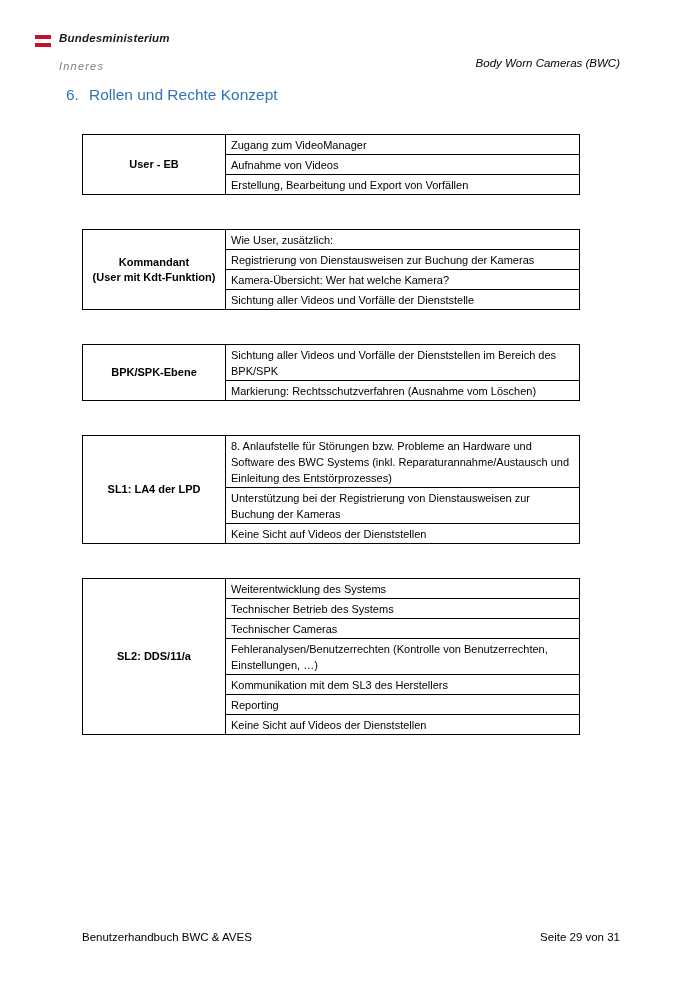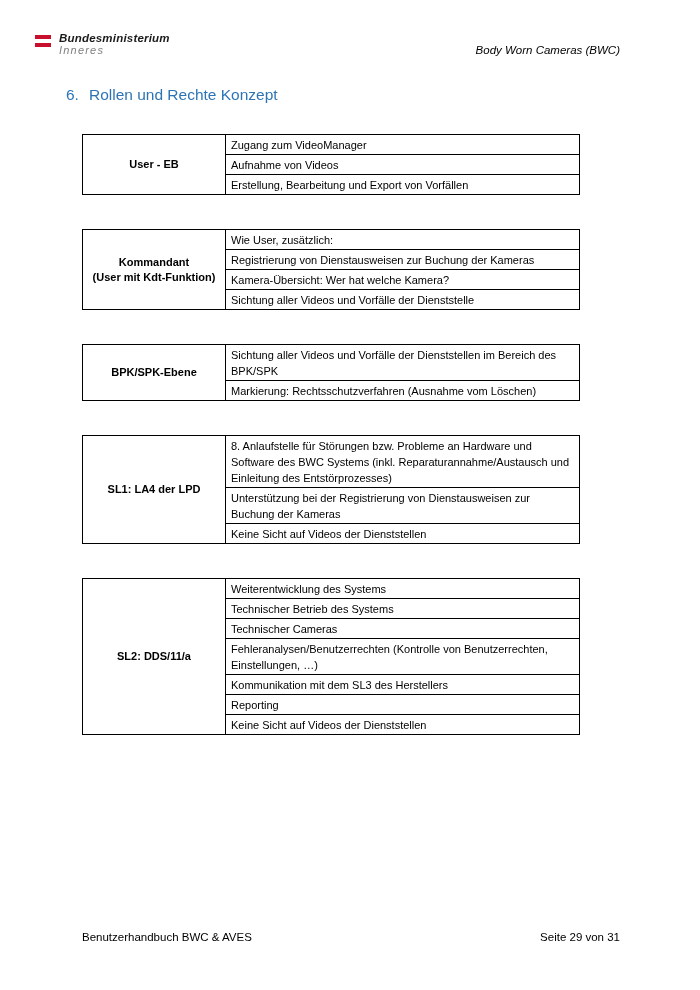--- a/index.html
+++ b/index.html
@@ -31,22 +31,22 @@
     width: 16px;
     height: 12px;
     margin-top: 3px;
     display: flex;
     flex-direction: column;
   }
   .flag .stripe-red { flex: 1; background: #c8102e; }
   .flag .stripe-white { flex: 1; background: #ffffff; }
   .brand-text { display: flex; flex-direction: column; }
   .ministry-name { font-size: 11.5px; font-weight: bold; color: #1a1a1a; letter-spacing: 0.2px; }
-  .ministry-sub { font-size: 11px; color: #7f7f7f; letter-spacing: 1.2px; margin-top: 0; }
-  .doc-title { font-size: 11.5px; color: #000; margin-top: 12px; padding-left: 6px; }
+  .ministry-sub { font-size: 11px; color: #7f7f7f; letter-spacing: 1.2px; margin-top: 16px; }
+  .doc-title { font-size: 11.5px; color: #000; margin-top: 25px; padding-left: 6px; }
 
   
   .section-title {
     position: absolute;
     top: 86px;
     left: 66px;
     font-size: 15.5px;
     font-weight: normal;
     color: #2e74b5;
   }

